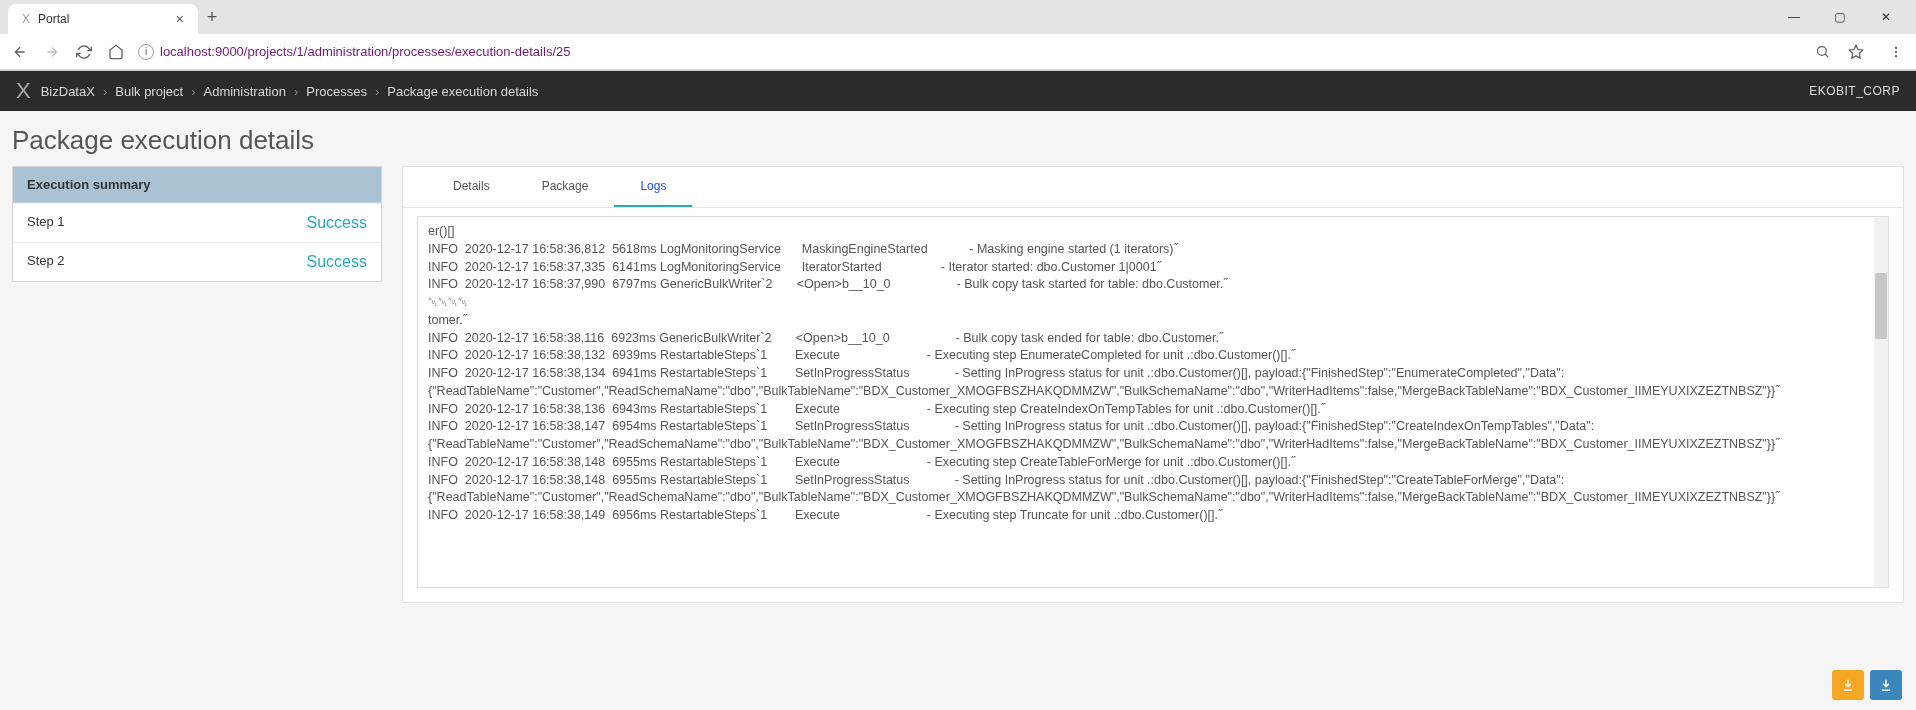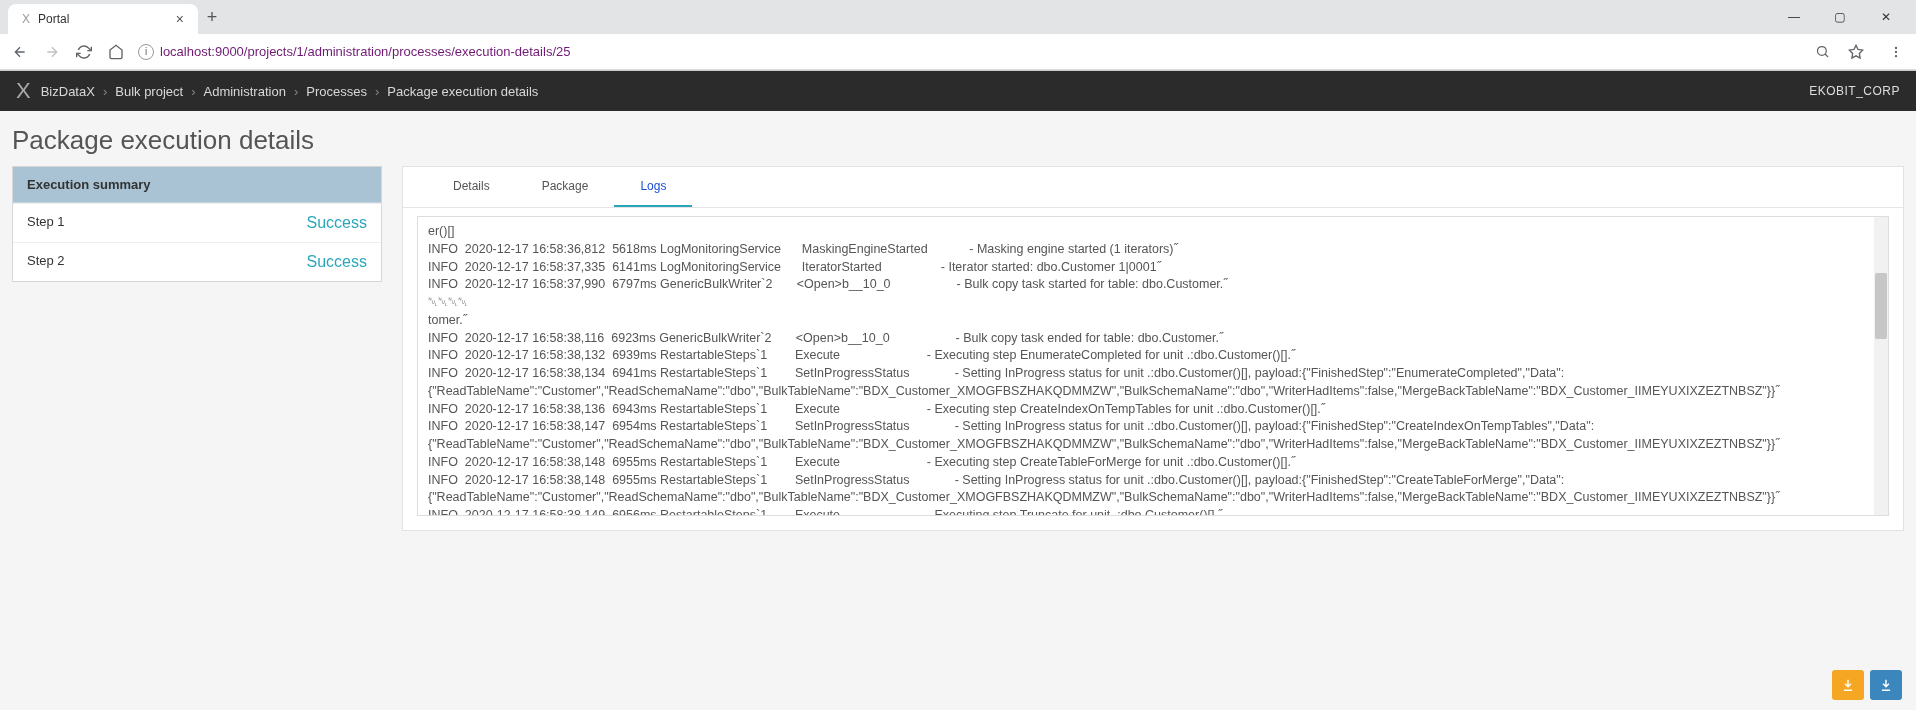--- a/index.html
+++ b/index.html
@@ -42,21 +42,21 @@
 
 .main { flex: 1; background: #fff; border: 1px solid #e2e2e2; }
 .tabs { display: flex; border-bottom: 1px solid #e5e5e5; padding: 0 24px; }
 .tabx { padding: 12px 26px; font-size: 12px; color: #555; cursor: pointer; }
 .tabx.active { border-bottom: 2px solid #2aa6b8; color: #1d4ed8; }
 
 .stream-head { padding: 10px 16px 2px 16px; }
 .stream-title { color: #2aa6b8; font-size: 15px; }
 .stream-sub { color: #888; font-size: 11px; margin-top: 2px; }
 
-.log-box { margin: 8px 14px 14px 14px; border: 1px solid #ddd; height: 300px; overflow: hidden; position: relative; font-size: 12.5px; color: #555; }
+.log-box { margin: 8px 14px 14px 14px; border: 1px solid #ddd; height: 372px; overflow: hidden; position: relative; font-size: 12.5px; color: #555; }
 .log-inner { padding: 6px 10px; line-height: 1.42; white-space: pre-wrap; word-break: break-word; }
 .log-scroll { position: absolute; right: 0; top: 0; bottom: 0; width: 14px; background: #f1f1f1; }
 .log-thumb { position: absolute; right: 1px; top: 56px; width: 12px; height: 66px; background: #c7c7c7; border-radius: 2px; }
 
 .footer-actions { position: fixed; right: 14px; bottom: 10px; display: flex; gap: 6px; }
 .fa-btn { width: 32px; height: 30px; display: flex; align-items: center; justify-content: center; color: #fff; border-radius: 3px; cursor: pointer; }
 .fa-orange { background: #f5a623; }
 .fa-blue { background: #3a86bd; }
 
 svg { display: block; }

